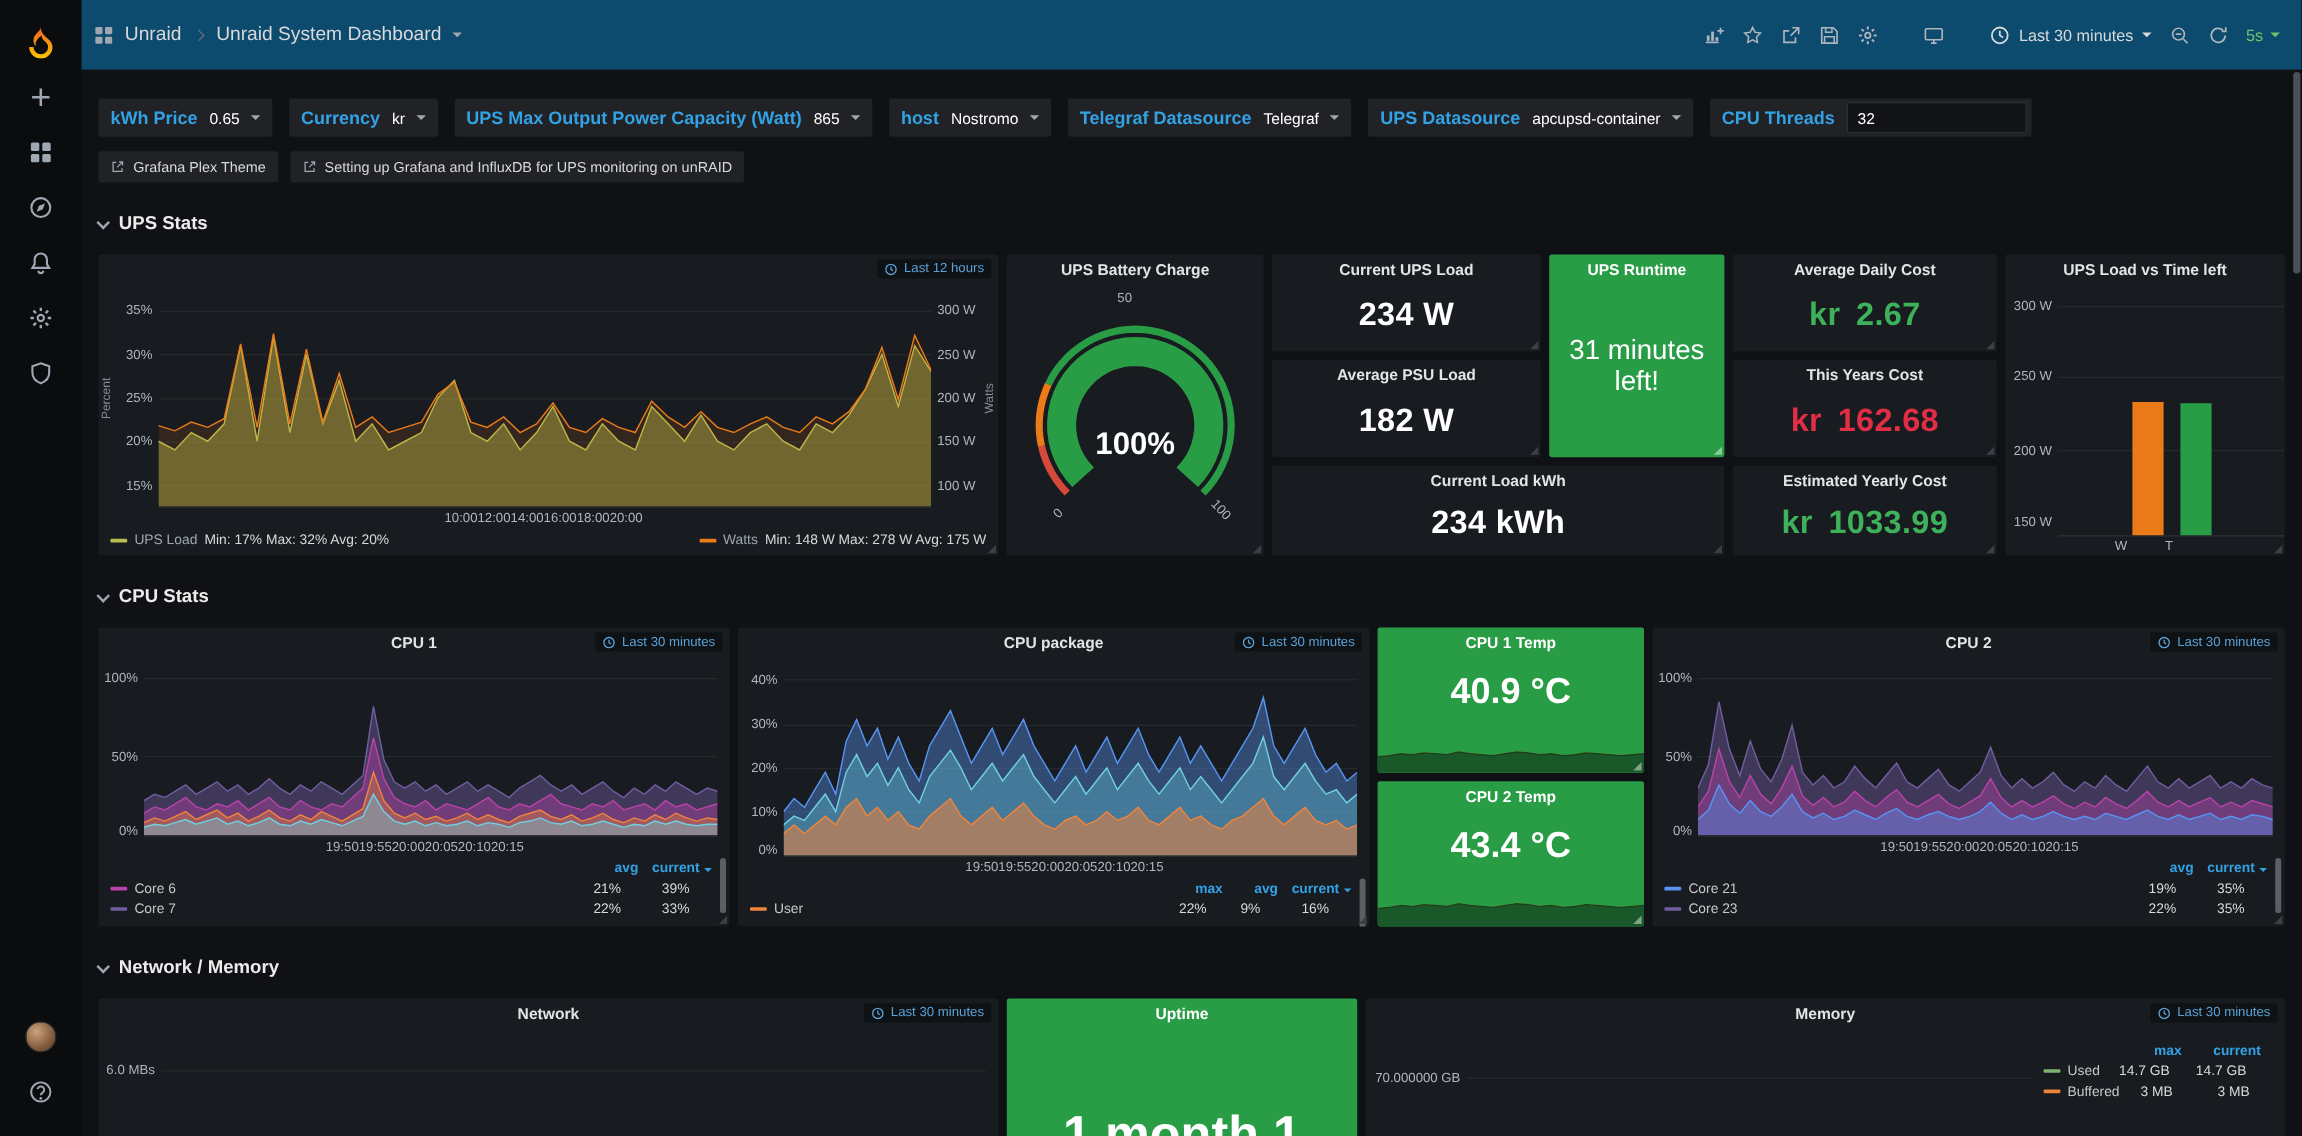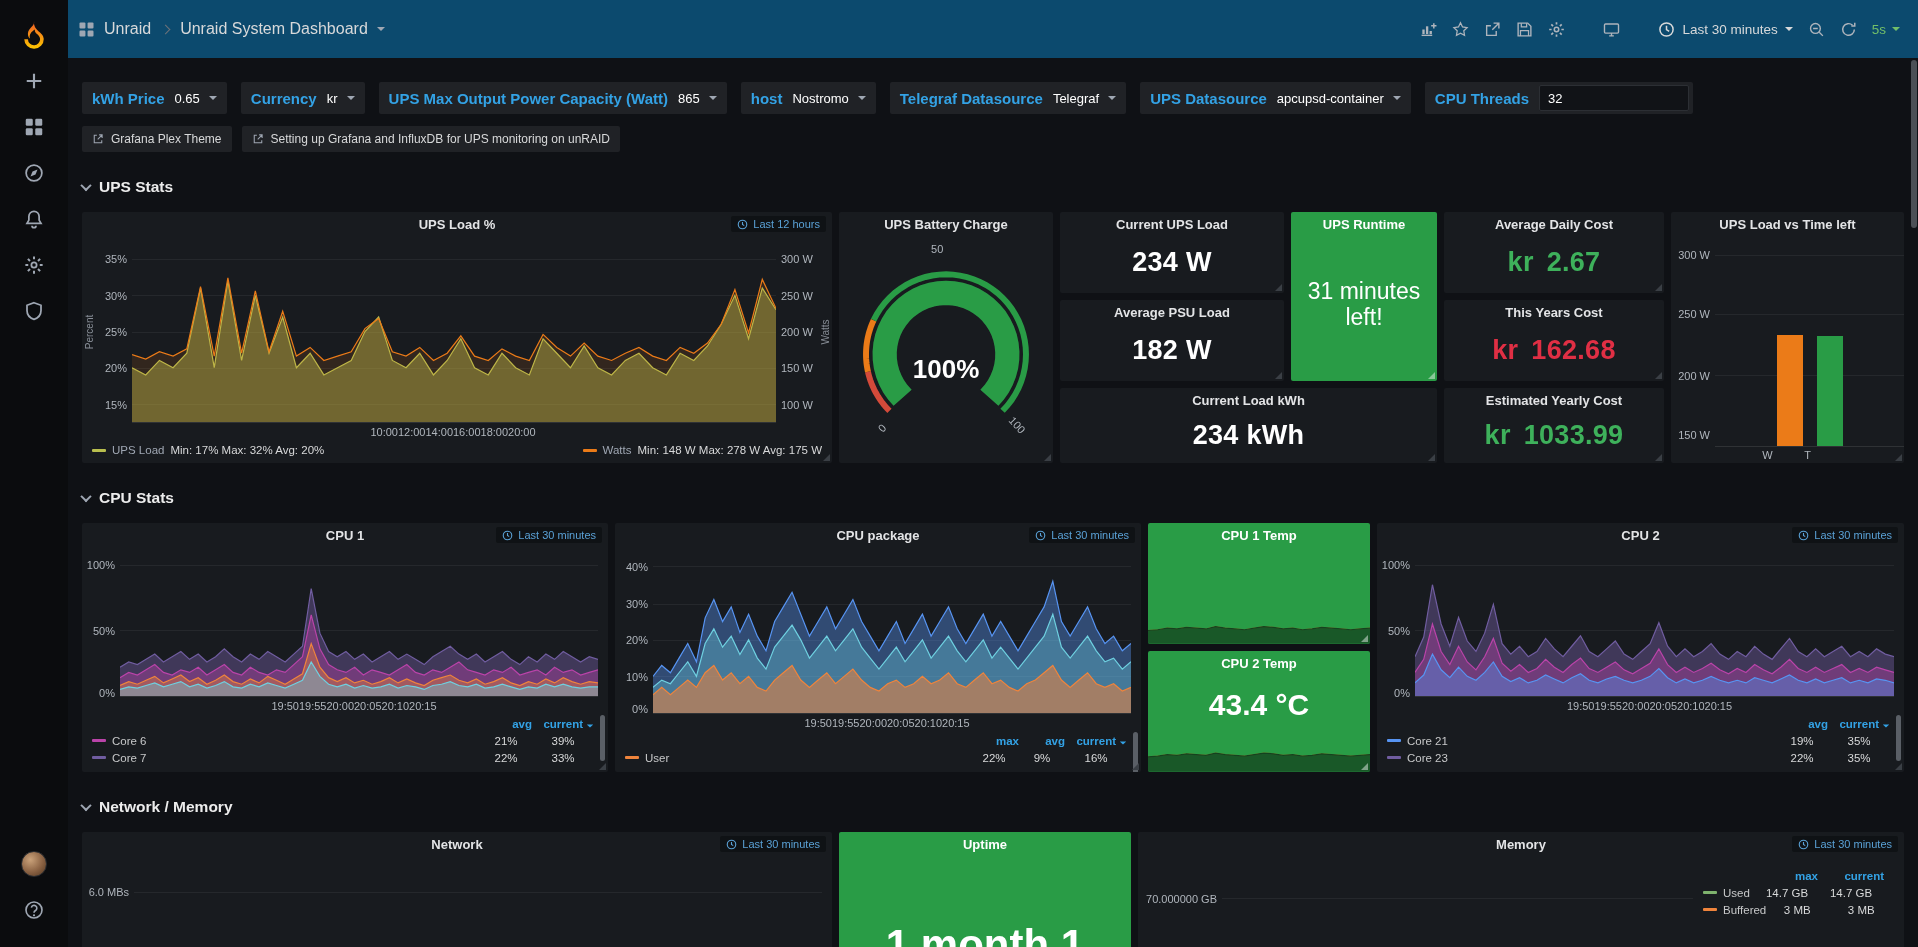--- a/index.html
+++ b/index.html
@@ -329,21 +329,20 @@
 
     <div class="section-header">
       <i class="chev"></i>
       <span class="section-title">UPS Stats</span>
     </div>
 
     <div class="grid ups-grid">
 
       <div class="panel" style="grid-area:1/1/4/2">
         <div class="p-head">
-          <span class="p-title">UPS Load %</span>
           <span class="badge">
             <svg viewBox="0 0 16 16">
                 <circle cx="8" cy="8" r="6.2" fill="none" stroke="currentColor" stroke-width="1.6"></circle>
                 <path d="M8 4.4V8l2.5 1.7" fill="none" stroke="currentColor" stroke-width="1.6"></path>
               </svg>
             <span>Last 12 hours</span>
           </span>
         </div>
         <div class="g-row">
           <span class="axt">
@@ -649,20 +648,21 @@
             <span class="lt-val">16%</span>
           </div>
           <div class="legend-scroll"></div>
         </div>
       </div>
 
       <div class="panel green" style="grid-area:1/3/2/4">
         <div class="p-head">
             <span class="p-title">CPU 1 Temp</span>
           </div>
+        <div class="temp-value">40.9 °C</div>
         <div class="spark">
             <svg viewBox="0 0 100 100" preserveAspectRatio="none">
               <path d="M0.00 73.85 L4.35 72.31 L8.70 69.23 L13.04 70.77 L17.39 67.69 L21.74 69.23 L26.09 70.77 L30.43 66.15 L34.78 69.23 L39.13 70.77 L43.48 72.31 L47.83 69.23 L52.17 66.15 L56.52 67.69 L60.87 70.77 L65.22 69.23 L69.57 72.31 L73.91 70.77 L78.26 67.69 L82.61 69.23 L86.96 70.77 L91.30 72.31 L95.65 70.77 L100.00 69.23 " fill="none" stroke="#9aa637" stroke-width="1.2" vector-effect="non-scaling-stroke"></path>
               <path d="M0.00 73.85 L4.35 72.31 L8.70 69.23 L13.04 70.77 L17.39 67.69 L21.74 69.23 L26.09 70.77 L30.43 66.15 L34.78 69.23 L39.13 70.77 L43.48 72.31 L47.83 69.23 L52.17 66.15 L56.52 67.69 L60.87 70.77 L65.22 69.23 L69.57 72.31 L73.91 70.77 L78.26 67.69 L82.61 69.23 L86.96 70.77 L91.30 72.31 L95.65 70.77 L100.00 69.23 L100 100 L0 100 Z" fill="#14421f" fill-opacity="0.75" stroke="none"></path>
               <path d="M0.00 73.85 L4.35 72.31 L8.70 69.23 L13.04 70.77 L17.39 67.69 L21.74 69.23 L26.09 70.77 L30.43 66.15 L34.78 69.23 L39.13 70.77 L43.48 72.31 L47.83 69.23 L52.17 66.15 L56.52 67.69 L60.87 70.77 L65.22 69.23 L69.57 72.31 L73.91 70.77 L78.26 67.69 L82.61 69.23 L86.96 70.77 L91.30 72.31 L95.65 70.77 L100.00 69.23 " fill="none" stroke="#14421f" stroke-width="1.2" vector-effect="non-scaling-stroke"></path>
             </svg>
           </div>
       </div>
       <div class="panel green" style="grid-area:2/3/3/4">
         <div class="p-head">

